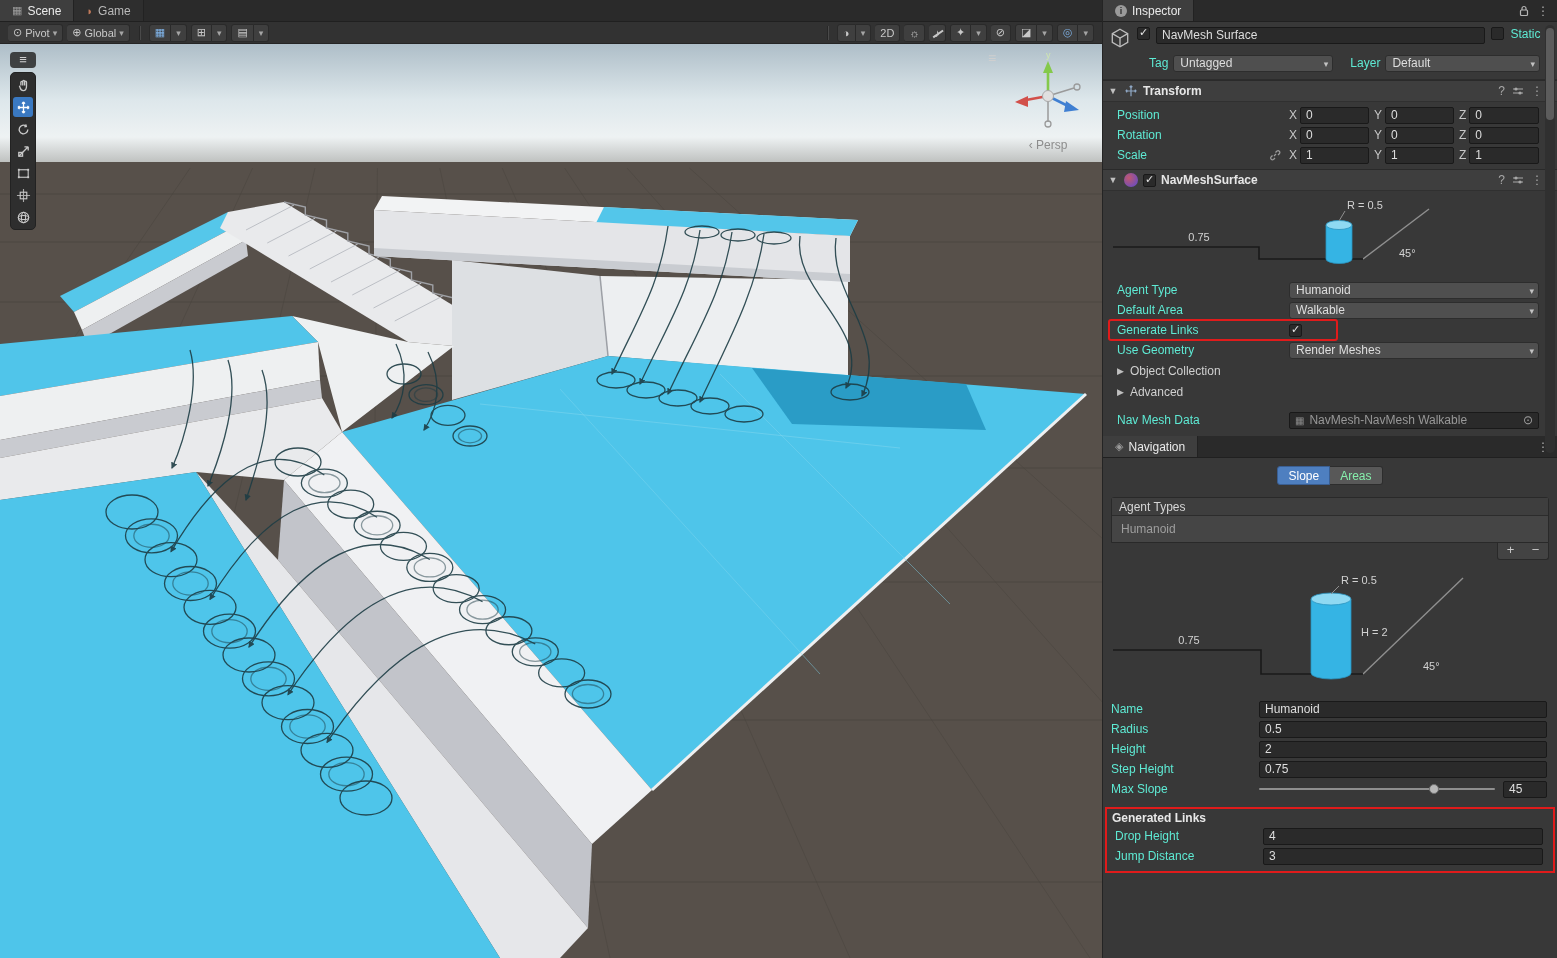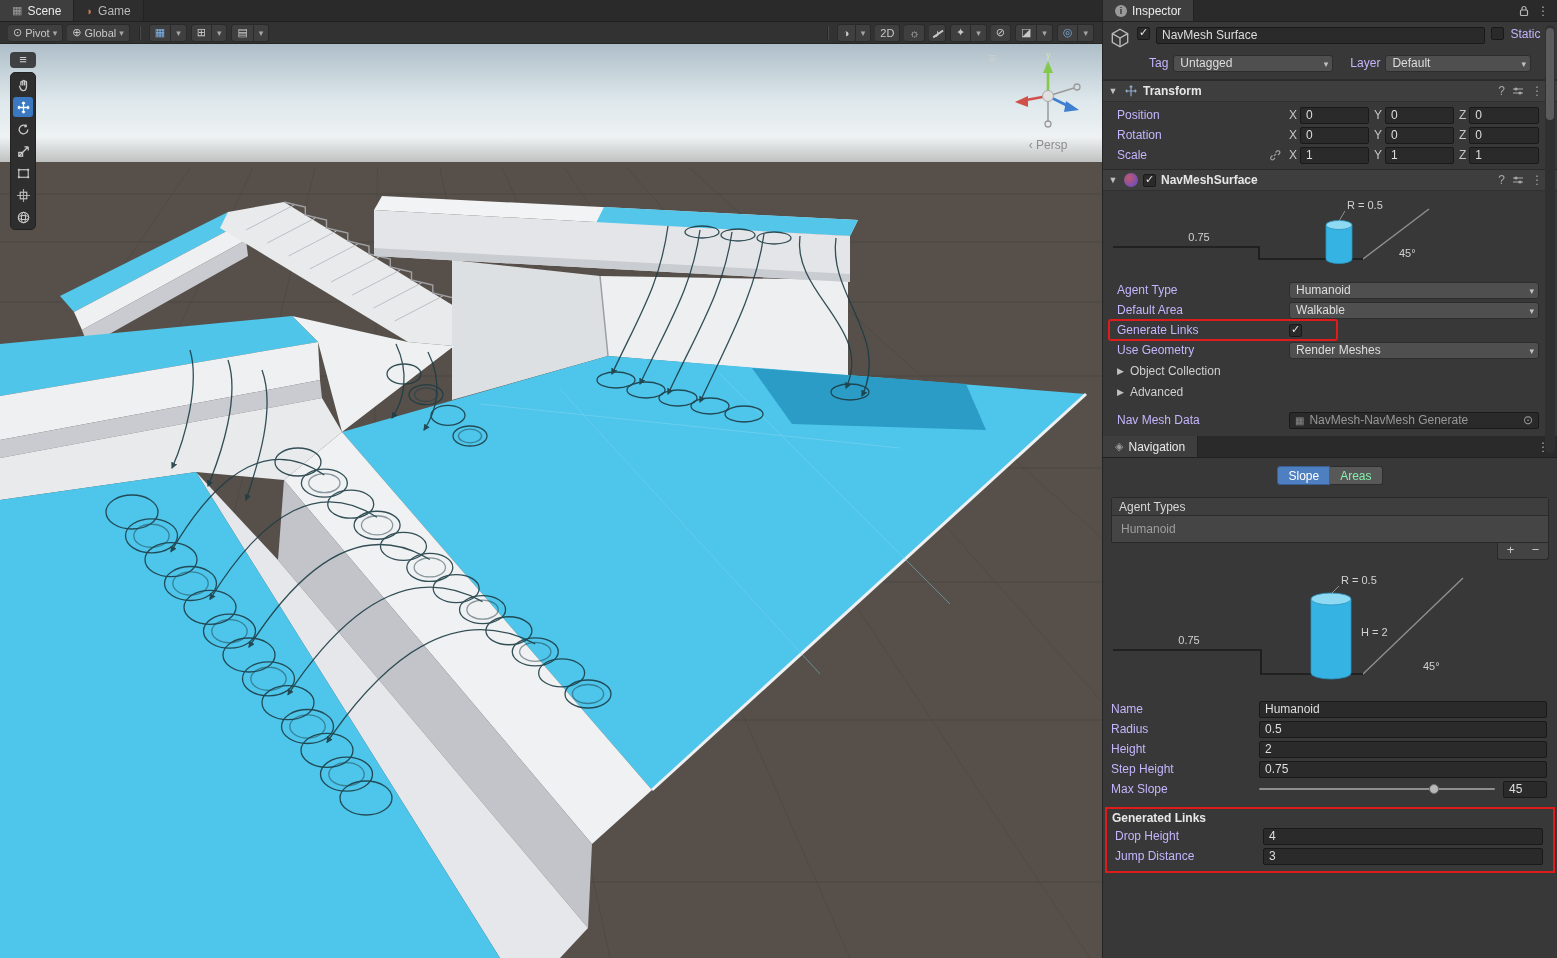--- a/index.html
+++ b/index.html
@@ -48,21 +48,21 @@
   .insp-tab-right { margin-left:auto; display:flex; align-items:center; gap:8px; padding:0 8px 3px 0; color:#b0b0b0; }
 
   .go-header { padding:5px 6px 6px 6px; border-bottom:1px solid #2c2c2c; }
   .go-row1 { display:flex; align-items:flex-start; gap:6px; height:22px; }
   .go-row2 { display:flex; align-items:center; gap:5px; height:20px; margin-top:4px; padding-left:40px; }
   .cb { width:13px; height:13px; background:#2a2a2a; border:1px solid #191919; border-radius:2px; position:relative; flex:0 0 auto; }
   .cb.checked::after { content:"✓"; position:absolute; left:1px; top:-2px; color:#e6e6e6; font-size:11px; }
   .tf { background:#2a2a2a; border:1px solid #191919; border-radius:2px; color:#dedede; height:17px; line-height:15px; padding:0 5px; font-size:12px; overflow:hidden; white-space:nowrap; }
   .dd { background:#4f4f4f; border:1px solid #2d2d2d; border-radius:3px; color:#dedede; height:17px; line-height:15px; padding:0 16px 0 6px; position:relative; font-size:12px; overflow:hidden; white-space:nowrap; }
   .dd .caret { position:absolute; right:4px; top:1px; font-size:9px; color:#c2c2c2; }
-  .lbl { color:#c4b5fd; }
+  .lbl { color:#5eead4; }
 
   .comp-header { height:22px; background:#3e3e3e; border-top:1px solid #2a2a2a; border-bottom:1px solid #303030; display:flex; align-items:center; gap:5px; padding:0 6px 0 4px; }
   .comp-header .fold { font-size:9px; color:#c0c0c0; width:12px; text-align:center; }
   .comp-header .title { font-weight:bold; color:#e6e6e6; }
   .hdr-icons { margin-left:auto; display:flex; align-items:center; gap:7px; color:#a8a8a8; padding-right:8px; }
 
   .row { display:flex; align-items:center; height:20px; padding:0 18px 0 14px; }
   .row .lbl { flex:0 0 172px; font-size:12px; }
   .axis-group { flex:1; display:flex; align-items:center; gap:3px; margin-right:5px; }
   .axis-group:last-child { margin-right:0; }
@@ -485,21 +485,21 @@
         <div class="cb"></div>
         <span class="lbl">Static</span>
         <span style="font-size:9px;color:#c2c2c2">▾</span>
       </div>
       <div class="go-row2">
         <span class="lbl">Tag</span>
         <div class="dd" style="width:160px">
           <span>Untagged</span><span class="caret">▾</span>
         </div>
         <span class="lbl" style="margin-left:12px">Layer</span>
-        <div class="dd" style="flex:1;margin-right:20px">
+        <div class="dd" style="flex:1;margin-right:11px">
           <span>Default</span><span class="caret">▾</span>
         </div>
       </div>
     </div>
 
     <div class="comp-header">
       <span class="fold">▼</span>
       <svg width="14" height="14" viewBox="0 0 16 16" stroke="#8fa7c4" fill="none" stroke-width="1.4">
         <path d="M8 2v12 M2 8h12 M8 2l-1.5 1.7 M8 2l1.5 1.7 M2 8l1.7-1.5 M2 8l1.7 1.5 M14 8l-1.7-1.5 M14 8l-1.7 1.5"></path>
       </svg>
@@ -619,21 +619,21 @@
       <span>Object Collection</span>
     </div>
     <div class="fold-row">
       <span class="fold">▶</span>
       <span>Advanced</span>
     </div>
     <div class="row" style="margin-top:8px">
       <span class="lbl">Nav Mesh Data</span>
       <div class="objfield">
         <span style="color:#8a8a8a;font-size:10px">▦</span>
-        <span>NavMesh-NavMesh Generate</span>
+        <span>NavMesh-NavMesh Walkable</span>
         <span class="picker">⊙</span>
       </div>
     </div>
 
     <div class="vscroll">
         <div class="thumb"></div>
       </div>
 
     <div class="insp-tabbar nav-header">
       <div class="tab active">

